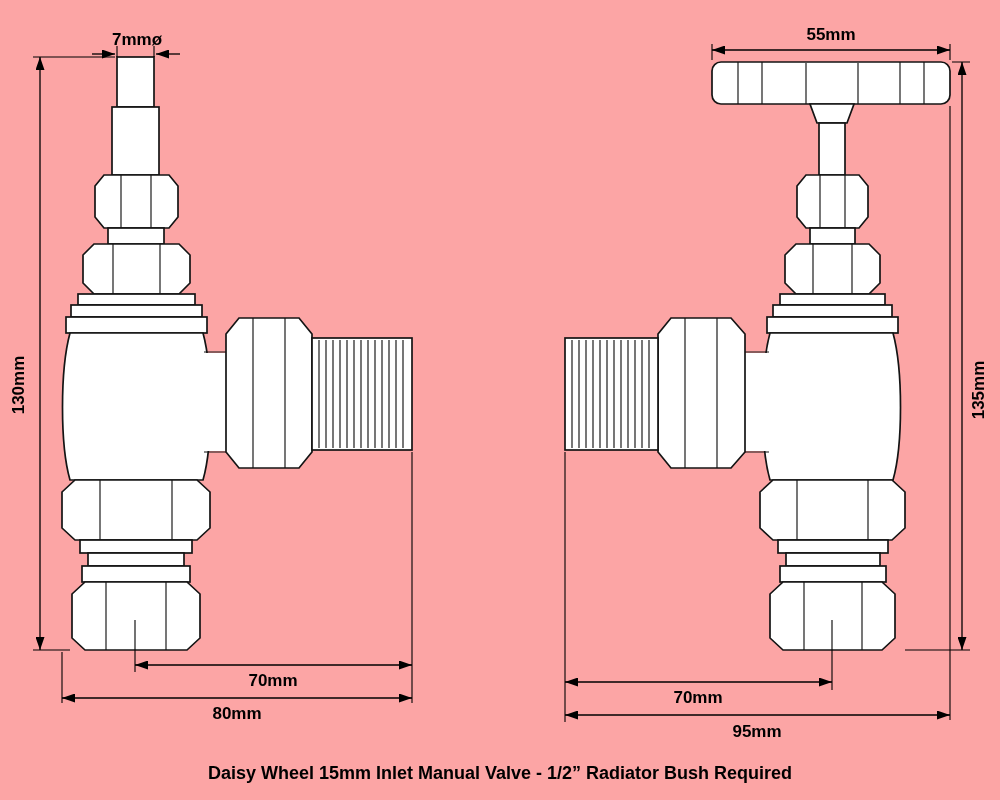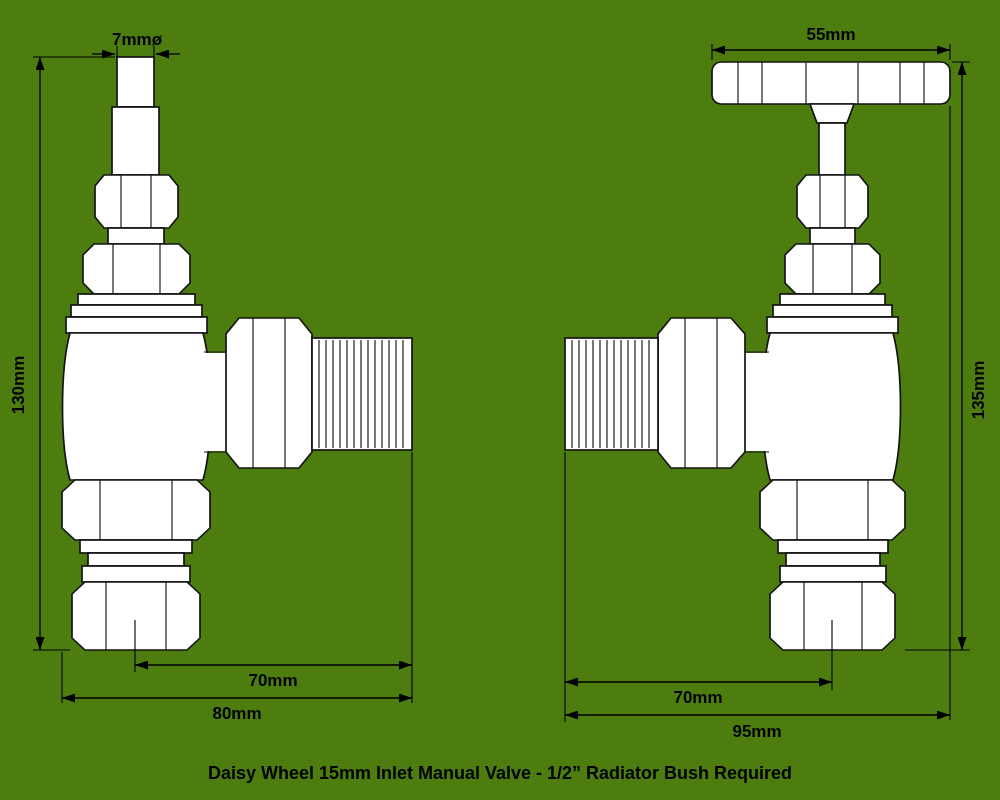--- a/index.html
+++ b/index.html
@@ -1,16 +1,16 @@
 <!DOCTYPE html>
 <html><head>
 <meta charset="utf-8">
 <style>
   html,body { margin:0; padding:0; background:#fff; }
-  .canvas { width:1000px; height:800px; background:#4d7c0f; position:relative; overflow:hidden; }
+  .canvas { width:1000px; height:800px; background:#fca5a5; position:relative; overflow:hidden; }
   svg { display:block; }
   .ln     { stroke:#141414; stroke-width:1.7; fill:#fff; }
   .detail { stroke:#141414; stroke-width:1.15; fill:none; }
   .dim    { stroke:#000; stroke-width:1.3; fill:none; }
   .ext    { stroke:#000; stroke-width:1.1; fill:none; }
   .mask   { fill:#fff; stroke:none; }
   .dimtext { font-family:"Liberation Sans", sans-serif; font-weight:bold; font-size:17px; fill:#000; }
   .caption { font-family:"Liberation Sans", sans-serif; font-weight:bold; font-size:18px; fill:#000; }
 </style>
 </head>

